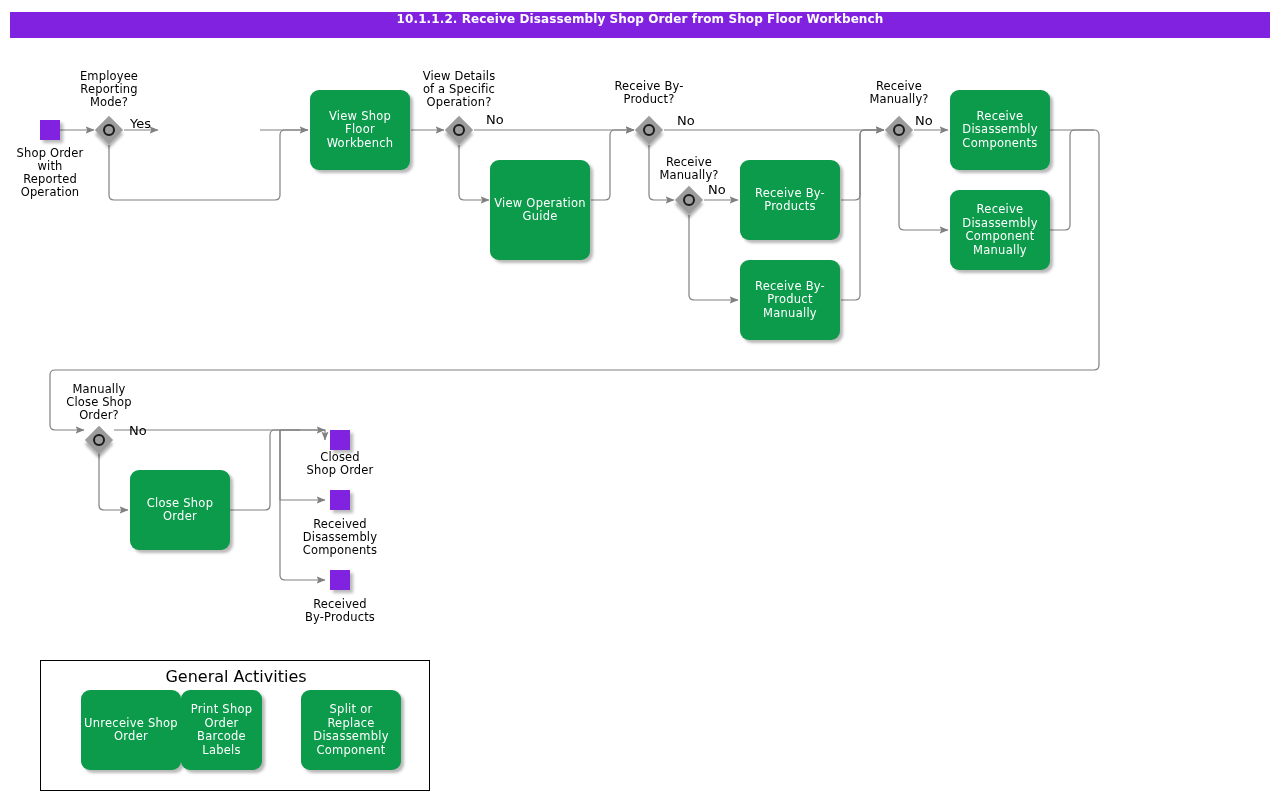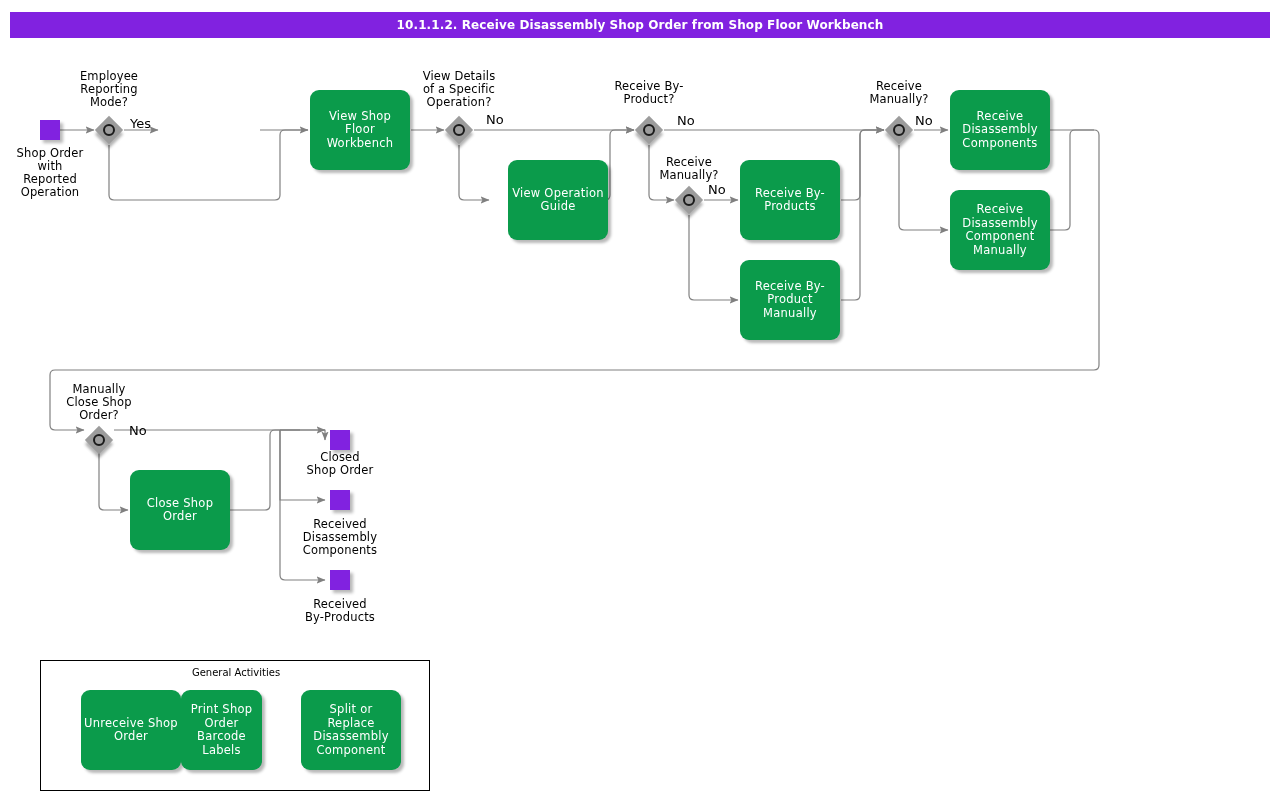--- a/index.html
+++ b/index.html
@@ -18,21 +18,21 @@
   }
   
   #title-bar {
     position: absolute;
     left: 10px;
     top: 12px;
     width: 1260px;
     height: 26px;
     background: #8122e0;
     display: flex;
-    align-items: center;
+    align-items: flex-start;
     justify-content: center;
   }
   #title-bar .title-text {
     color: #ffffff;
     font-size: 12px;
     font-weight: bold;
     font-family: "DejaVu Sans", sans-serif;
     letter-spacing: 0.1px;
     white-space: nowrap;
   }
@@ -136,21 +136,21 @@
     border: 1px solid #000000;
     background: #ffffff;
     box-sizing: border-box;
   }
   #general-activities .group-title {
     position: absolute;
     top: 6px;
     left: 0;
     width: 390px;
     text-align: center;
-    font-size: 10px;
+    font-size: 16px;
     color: #000000;
     font-family: "DejaVu Sans", sans-serif;
   }
 </style>
 </head>
 <body>
 
 <div id="canvas">
 
   <div id="title-bar">
@@ -236,21 +236,21 @@
 
   <div class="gateway" style="left:445px; top:116px;">
     <div class="diamond"></div>
     <div class="ring"></div>
   </div>
   <div class="node-label" style="left:409px; top:70px; width:100px;">View Details
 of a Specific
 Operation?</div>
   <div class="edge-label" style="left:486px; top:113px;">No</div>
 
-  <div class="task" style="left:508px; top:160px; width:100px; height:80px;">
+  <div class="task" style="left:490px; top:160px; width:100px; height:100px;">
     <span class="task-label">View Operation
 Guide</span>
   </div>
 
   <div class="gateway" style="left:635px; top:116px;">
     <div class="diamond"></div>
     <div class="ring"></div>
   </div>
   <div class="node-label" style="left:599px; top:80px; width:100px;">Receive By-
 Product?</div>

